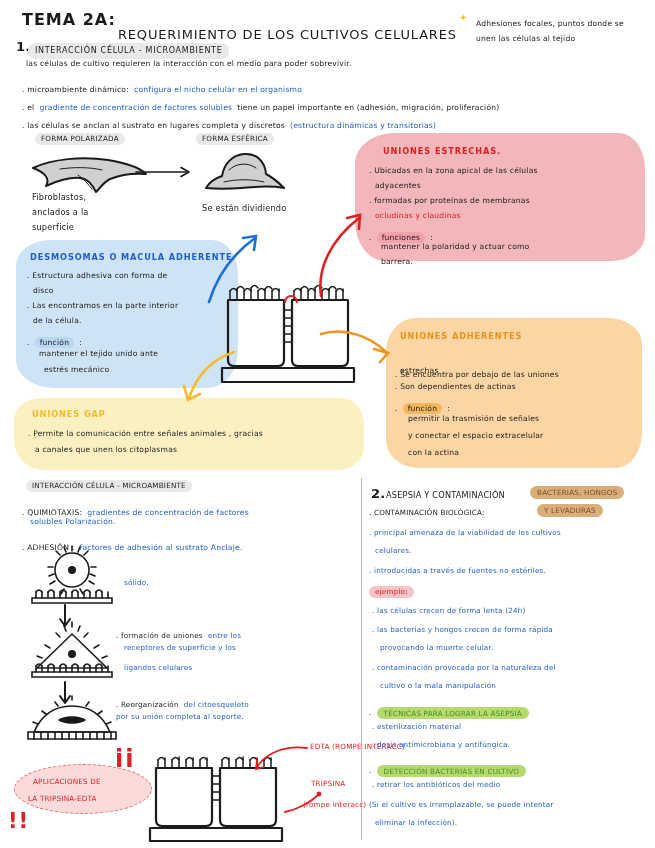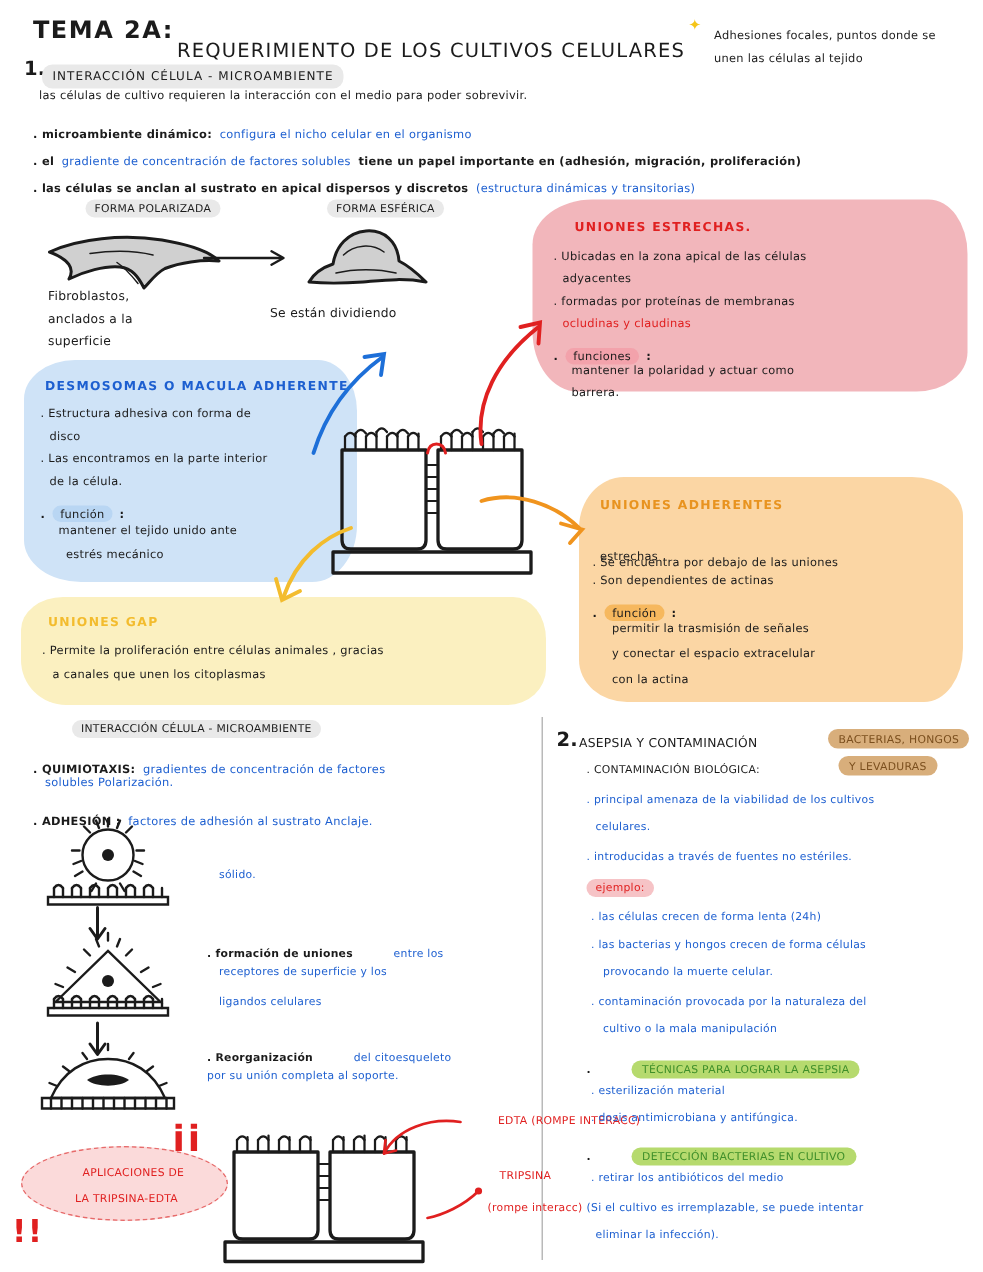--- a/index.html
+++ b/index.html
@@ -14,23 +14,23 @@
   .page{position:absolute;left:0;top:0;width:655px;height:848px;}
   .abs{position:absolute;}
 
   
   .t{font-family:"DejaVu Sans", sans-serif;letter-spacing:.2px;line-height:1.45;}
   .blue{color:#1d5fd0;}
   .red{color:#e02020;}
   .orange{color:#e8931f;}
   .yellow{color:#f3bc2e;}
   .green{color:#3f8f2a;}
-  .blk{color:#1b1b1b;font-weight:bold;}
-
-  .sz7{font-size:7.2px;margin-left:22px;}
+  .blk{color:#1b1b1b;}
+
+  .sz7{font-size:7.2px;}
   .sz75{font-size:7.6px;}
   .sz8{font-size:8.2px;}
 
   .bold{font-weight:bold;}
   .caps{text-transform:uppercase;}
 
   
   #title{left:22px;top:8px;font-size:16px;font-weight:bold;letter-spacing:1px;}
   #title-sub{left:118px;top:26px;font-size:13px;letter-spacing:.8px;}
   #sec1-num{left:16px;top:38px;font-size:13px;font-weight:bold;}
@@ -89,21 +89,21 @@
     <span class="t sz75 blue">configura el nicho celular en el organismo</span>
   </div>
 
   <div class="abs line" style="left:22px;top:95px;">
     <span class="t sz75 blk">. el</span>
     <span class="t sz75 blue">gradiente de concentración de factores solubles</span>
     <span class="t sz75 blk">tiene un papel importante en (adhesión, migración, proliferación)</span>
   </div>
 
   <div class="abs line" style="left:22px;top:113px;">
-    <span class="t sz75 blk">. las células se anclan al sustrato en apical dispersos y discretos</span>
+    <span class="t sz75 blk">. las células se anclan al sustrato en lugares completa y discretos</span>
     <span class="t sz75 blue">(estructura dinámicas y transitorias)</span>
   </div>
 
   <div class="abs t sz7 caps hl-grey" style="left:35px;top:133px;">FORMA POLARIZADA</div>
   <div class="abs t sz7 caps hl-grey" style="left:196px;top:133px;">FORMA ESFÉRICA</div>
 
   <div class="abs" style="left:30px;top:148px;">
     <svg width="120" height="46" viewBox="0 0 120 46">
       <path class="cellfill ink" stroke-width="2" d="M3 20 C22 11, 52 8, 78 12 C96 15, 110 20, 116 26 C104 25, 90 27, 80 31
            C74 34, 70 40, 66 44 C62 36, 58 31, 50 30 C40 29, 26 33, 16 38
@@ -125,21 +125,21 @@
   <div class="abs" style="left:134px;top:165px;">
     <svg width="62" height="14" viewBox="0 0 62 14">
       <path class="ink" stroke-width="1.6" d="M2 7 H54"></path>
       <path class="ink" stroke-width="1.6" d="M47 2.5 L55 7 L47 11.5"></path>
     </svg>
   </div>
 
   <div class="abs t sz8 line" style="left:32px;top:192px;">Fibroblastos,</div>
   <div class="abs t sz8 line" style="left:32px;top:207px;">anclados a la</div>
   <div class="abs t sz8 line" style="left:32px;top:222px;">superficie</div>
-  <div class="abs t sz8 line" style="left:180px;top:203px;">Se están dividiendo</div>
+  <div class="abs t sz8 line" style="left:202px;top:203px;">Se están dividiendo</div>
 
   <div class="abs" id="pink-box"></div>
   <div class="abs t blob-title red caps" style="left:383px;top:146px;">UNIONES ESTRECHAS.</div>
   <div class="abs t blob-li line" style="left:369px;top:165px;">. Ubicadas en la zona apical de las células</div>
   <div class="abs t blob-li line" style="left:375px;top:180px;">adyacentes</div>
   <div class="abs t blob-li line" style="left:369px;top:195px;">. formadas por proteínas de membranas</div>
   <div class="abs t blob-li line red" style="left:375px;top:210px;">ocludinas y claudinas</div>
   <div class="abs line" style="left:369px;top:225px;">
     <span class="t blob-li blk">.</span>
     <span class="t blob-li hl-pink">funciones</span>
@@ -171,21 +171,21 @@
     <span class="t blob-li blk">.</span>
     <span class="t blob-li hl-orange">función</span>
     <span class="t blob-li blk">:</span>
   </div>
   <div class="abs t blob-li line" style="left:408px;top:413px;">permitir la trasmisión de señales</div>
   <div class="abs t blob-li line" style="left:408px;top:430px;">y conectar el espacio extracelular</div>
   <div class="abs t blob-li line" style="left:408px;top:447px;">con la actina</div>
 
   <div class="abs" id="yellow-box"></div>
   <div class="abs t blob-title yellow caps" style="left:32px;top:409px;">UNIONES GAP</div>
-  <div class="abs t blob-li line" style="left:28px;top:428px;">. Permite la proliferación entre células animales , gracias</div>
+  <div class="abs t blob-li line" style="left:28px;top:428px;">. Permite la comunicación entre señales animales , gracias</div>
   <div class="abs t blob-li line" style="left:35px;top:444px;">a canales que unen los citoplasmas</div>
 
   <div class="abs" style="left:218px;top:278px;">
     <svg width="140" height="110" viewBox="0 0 140 110">
 
       <path class="ink" stroke-width="1.5" d="M12 22 v-9 M19 22 v-11 M26 22 v-9 M33 22 v-12 M40 22 v-9 M47 22 v-11 M54 22 v-9 M61 22 v-11"></path>
       <path class="ink" stroke-width="1.5" d="M12 13 q3.5 -5 7 0 M26 13 q3.5 -5 7 0 M40 13 q3.5 -5 7 0 M54 13 q3.5 -5 7 0"></path>
       <path class="ink" stroke-width="1.5" d="M19 11 q3.5 -5 7 0 M33 10 q3.5 -5 7 0 M47 11 q3.5 -5 7 0"></path>
 
       <path class="ink" stroke-width="1.5" d="M76 22 v-9 M83 22 v-11 M90 22 v-9 M97 22 v-12 M104 22 v-9 M111 22 v-11 M118 22 v-9 M125 22 v-11"></path>
@@ -379,21 +379,21 @@
   <div class="abs t sz7 caps hl-tan line" style="left:537px;top:504px;">Y LEVADURAS</div>
 
   <div class="abs t sz7 caps line" style="left:369px;top:508px;">. CONTAMINACIÓN BIOLÓGICA:</div>
   <div class="abs t sz7 blue line" style="left:369px;top:528px;">. principal amenaza de la viabilidad de los cultivos</div>
   <div class="abs t sz7 blue line" style="left:375px;top:546px;">celulares.</div>
   <div class="abs t sz7 blue line" style="left:369px;top:566px;">. introducidas a través de fuentes no estériles.</div>
 
   <div class="abs t sz7 red hl-pink2 line" style="left:369px;top:586px;">ejemplo:</div>
 
   <div class="abs t sz7 blue line" style="left:372px;top:606px;">. las células crecen de forma lenta (24h)</div>
-  <div class="abs t sz7 blue line" style="left:372px;top:625px;">. las bacterias y hongos crecen de forma células</div>
+  <div class="abs t sz7 blue line" style="left:372px;top:625px;">. las bacterias y hongos crecen de forma rápida</div>
   <div class="abs t sz7 blue line" style="left:380px;top:643px;">provocando la muerte celular.</div>
   <div class="abs t sz7 blue line" style="left:372px;top:663px;">. contaminación provocada por la naturaleza del</div>
   <div class="abs t sz7 blue line" style="left:380px;top:681px;">cultivo o la mala manipulación</div>
 
   <div class="abs line" style="left:369px;top:700px;">
     <span class="t sz7 blk">.</span>
     <span class="t sz7 green caps hl-green">TÉCNICAS PARA LOGRAR LA ASEPSIA</span>
   </div>
 
   <div class="abs t sz7 blue line" style="left:372px;top:722px;">. esterilización material</div>

